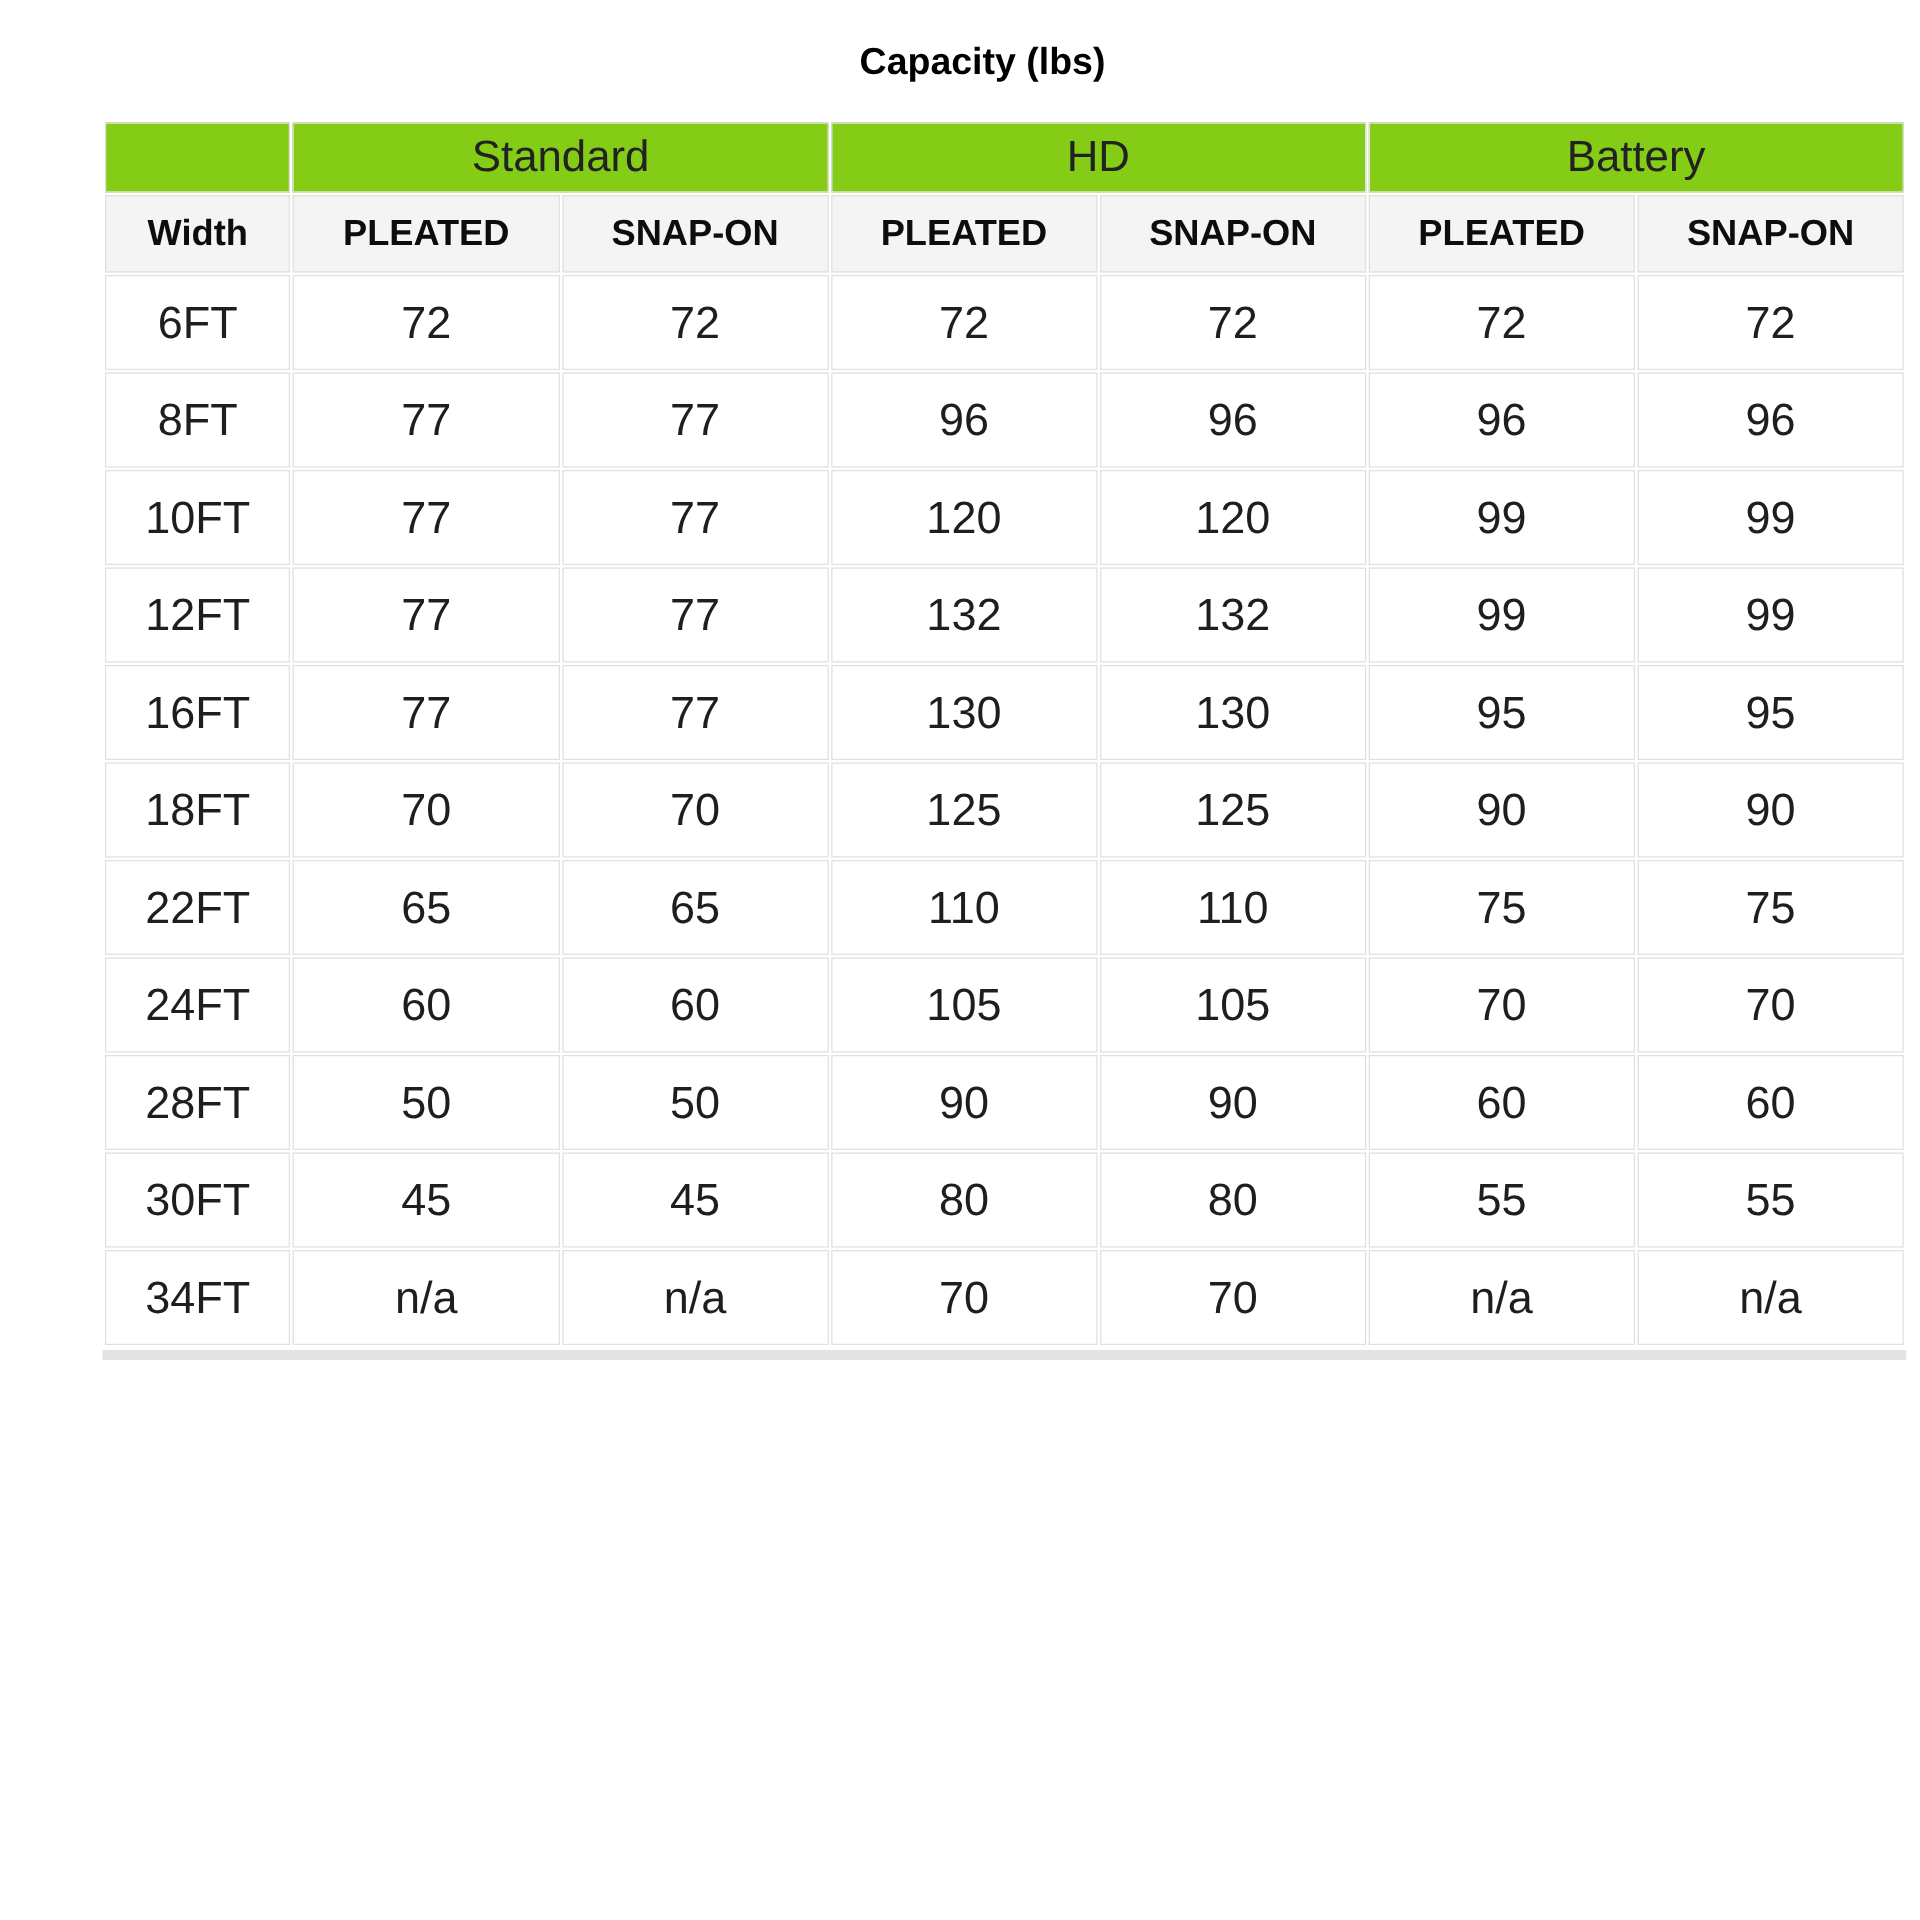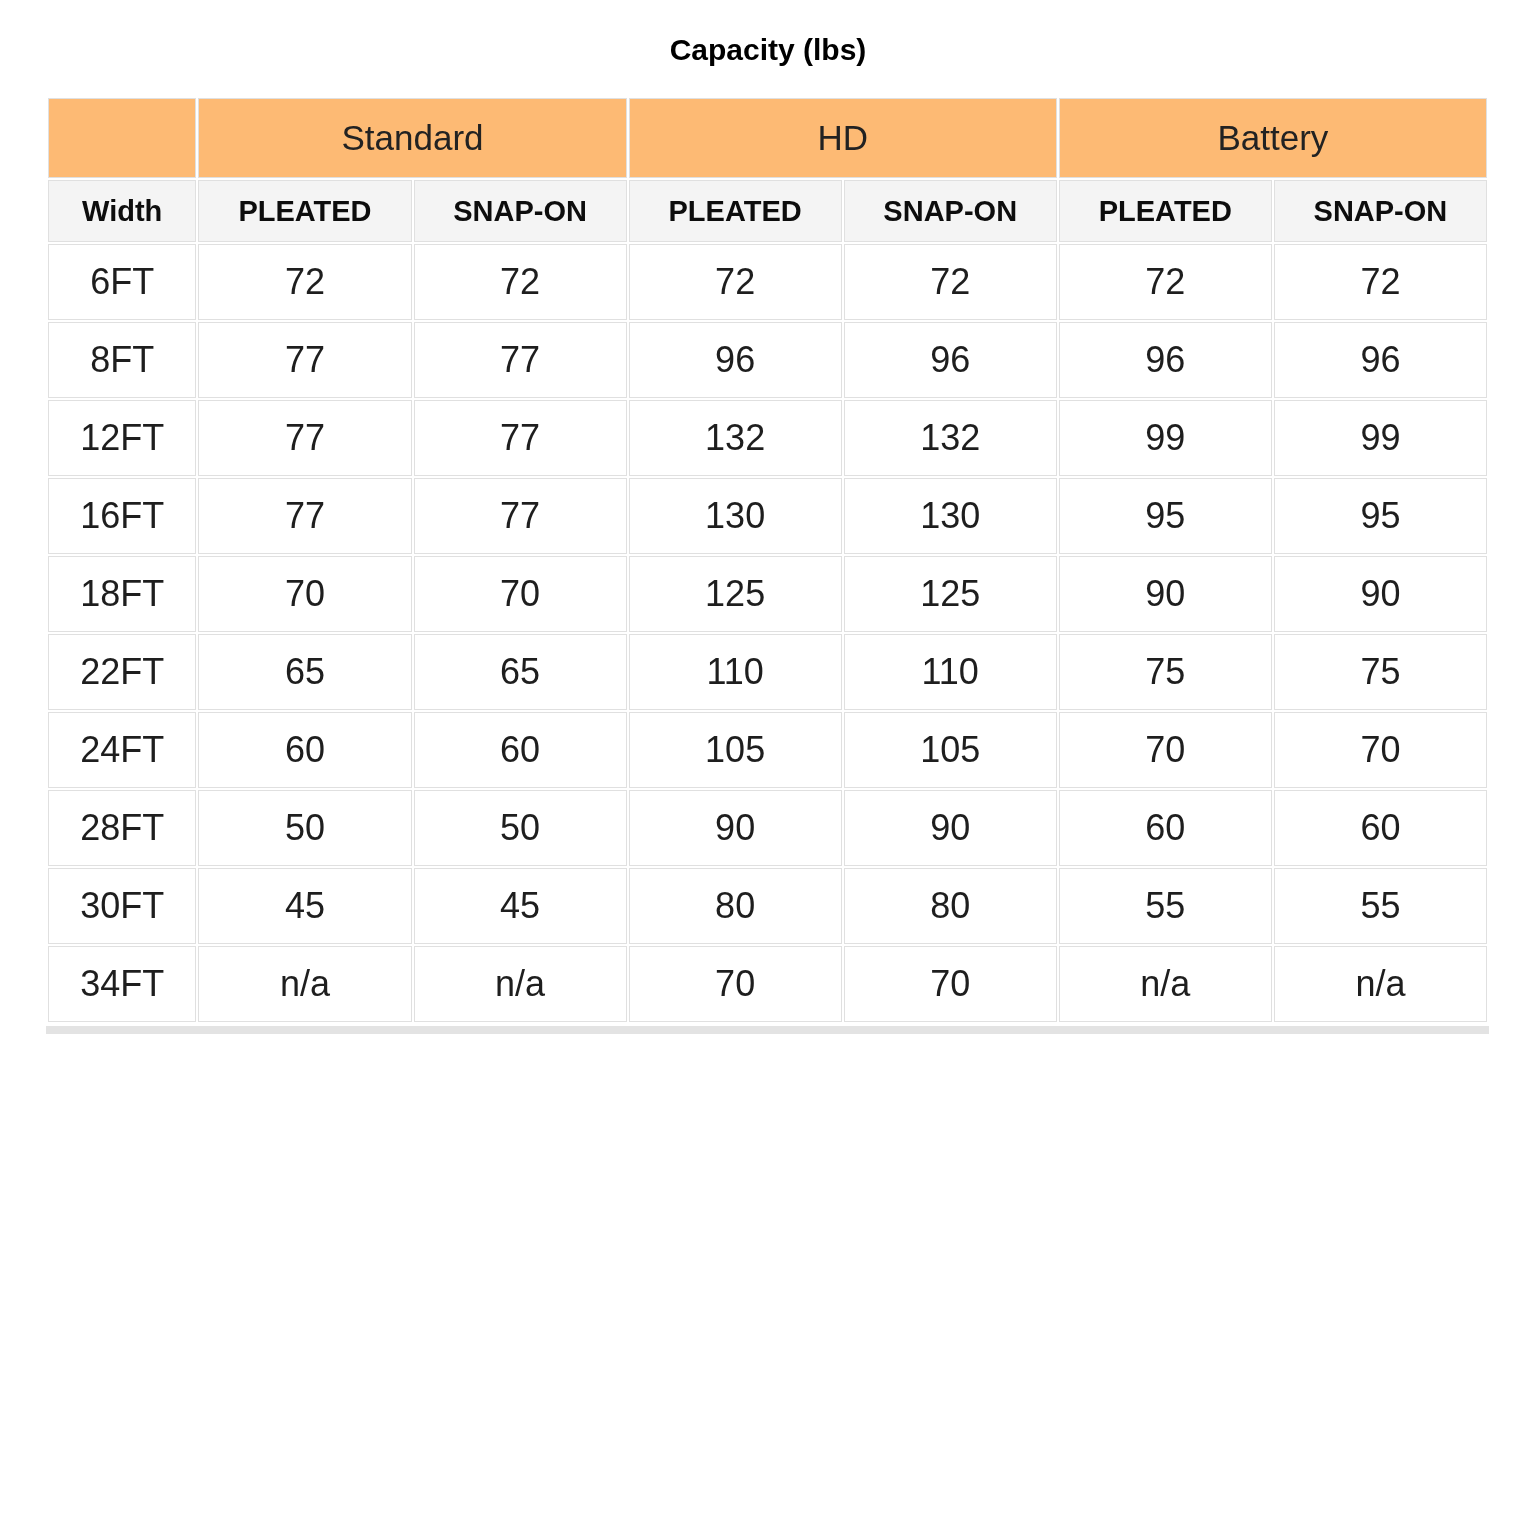--- a/index.html
+++ b/index.html
@@ -6,21 +6,21 @@
   html, body {
     margin: 0;
     padding: 0;
     background: #ffffff;
     width: 1536px;
     height: 1536px;
     overflow: hidden;
     font-family: "Liberation Sans", "DejaVu Sans", sans-serif;
     color: #1e1e1e;
   }
-  .page { width: 1536px; }
+  .page { width: 1536px; padding-left: 36px; }
   .title {
     margin: 30px 0 26px 0;
     font-size: 30px;
     line-height: 40px;
     font-weight: 700;
     color: #000000;
     text-align: center;
   }
   table.capacity-table {
     width: 1443px;
@@ -32,25 +32,25 @@
   }
   col.c-width { width: 10.4%; }
   col.c-val   { width: 14.93%; }
   th, td {
     border: 1px solid #e0e0e0;
     text-align: center;
     vertical-align: middle;
     padding: 0;
   }
   tr.group-row th {
-    height: 80px;
+    height: 56px;
     font-size: 35px;
     font-weight: 400;
     color: #222222;
-    background: #fdba74;
+    background: #84cc16;
   }
   tr.col-row th {
     height: 62px;
     font-size: 29px;
     font-weight: 700;
     color: #0d0d0d;
     background: #f4f4f4;
     margin-left: 24px;
   }
   tbody td {
@@ -114,20 +114,29 @@
         <tr>
           <td>8FT</td>
           <td>77</td>
           <td>77</td>
           <td>96</td>
           <td>96</td>
           <td>96</td>
           <td>96</td>
         </tr>
         <tr>
+          <td>10FT</td>
+          <td>77</td>
+          <td>77</td>
+          <td>120</td>
+          <td>120</td>
+          <td>99</td>
+          <td>99</td>
+        </tr>
+        <tr>
           <td>12FT</td>
           <td>77</td>
           <td>77</td>
           <td>132</td>
           <td>132</td>
           <td>99</td>
           <td>99</td>
         </tr>
         <tr>
           <td>16FT</td>

